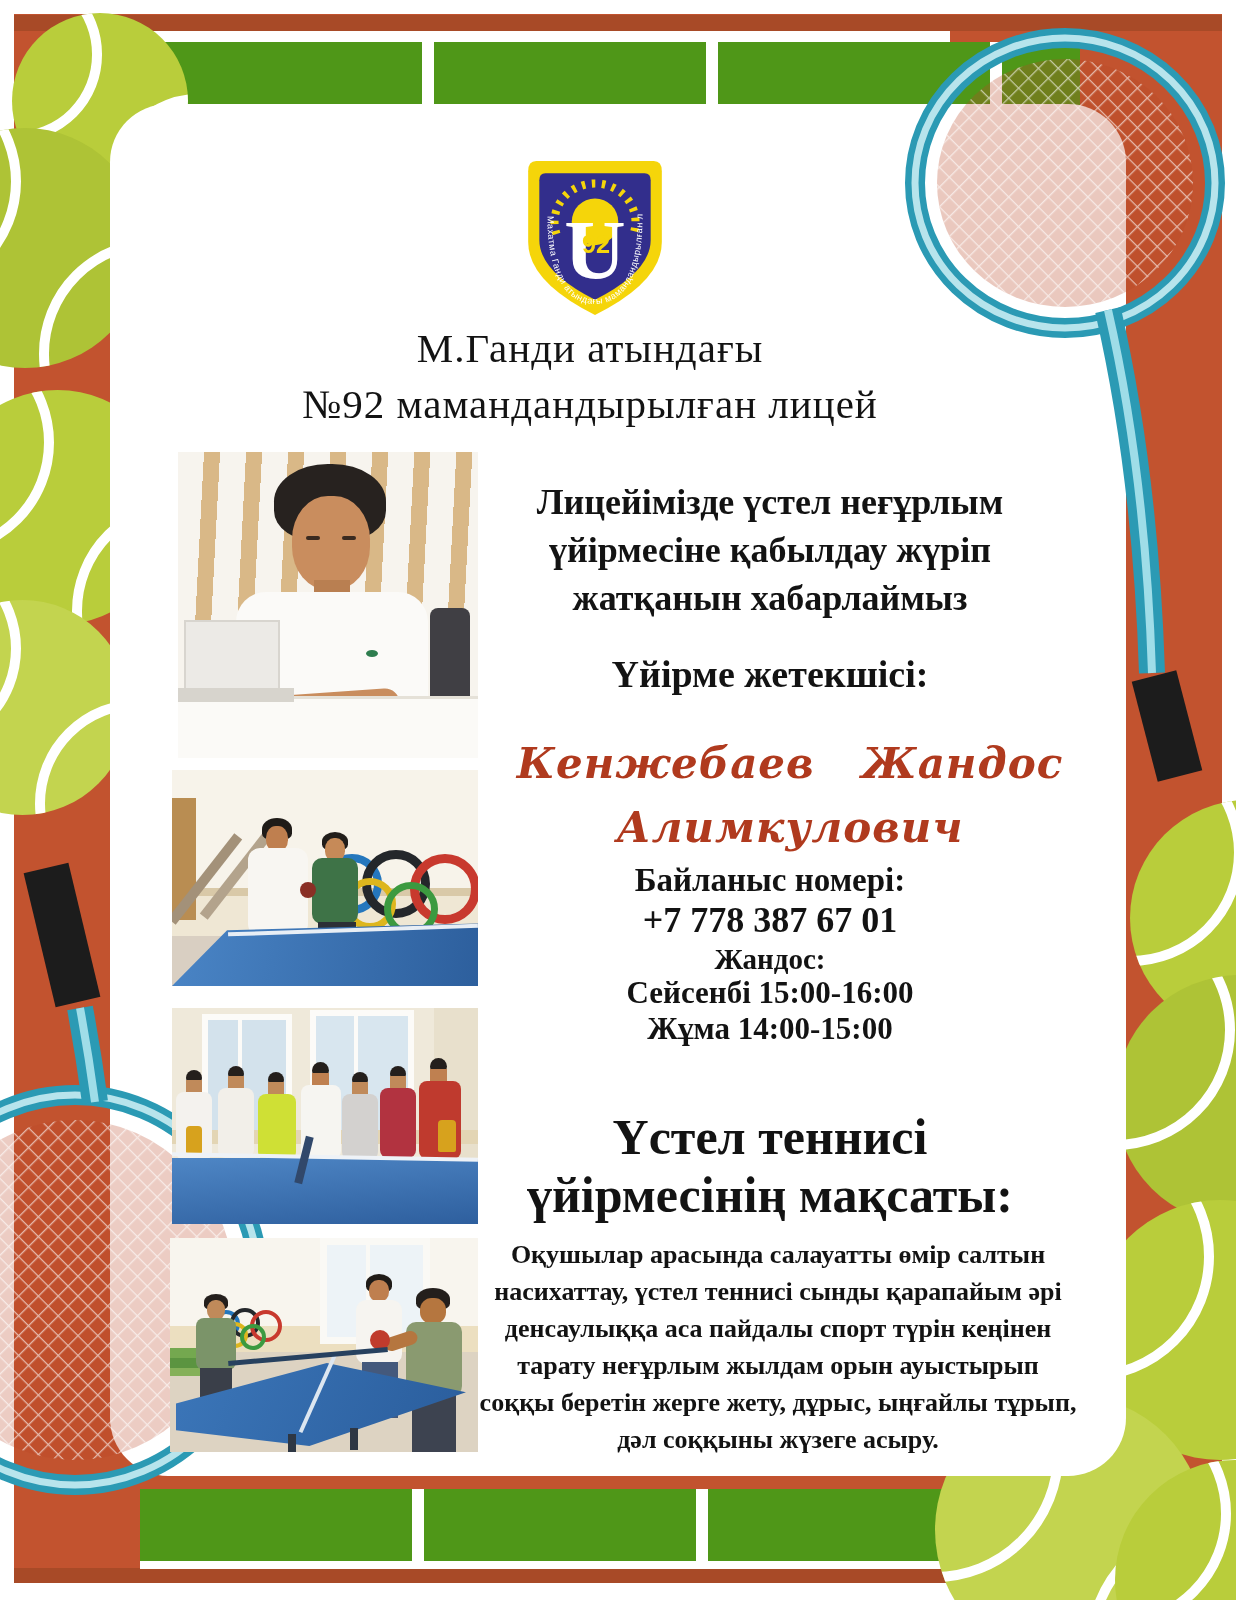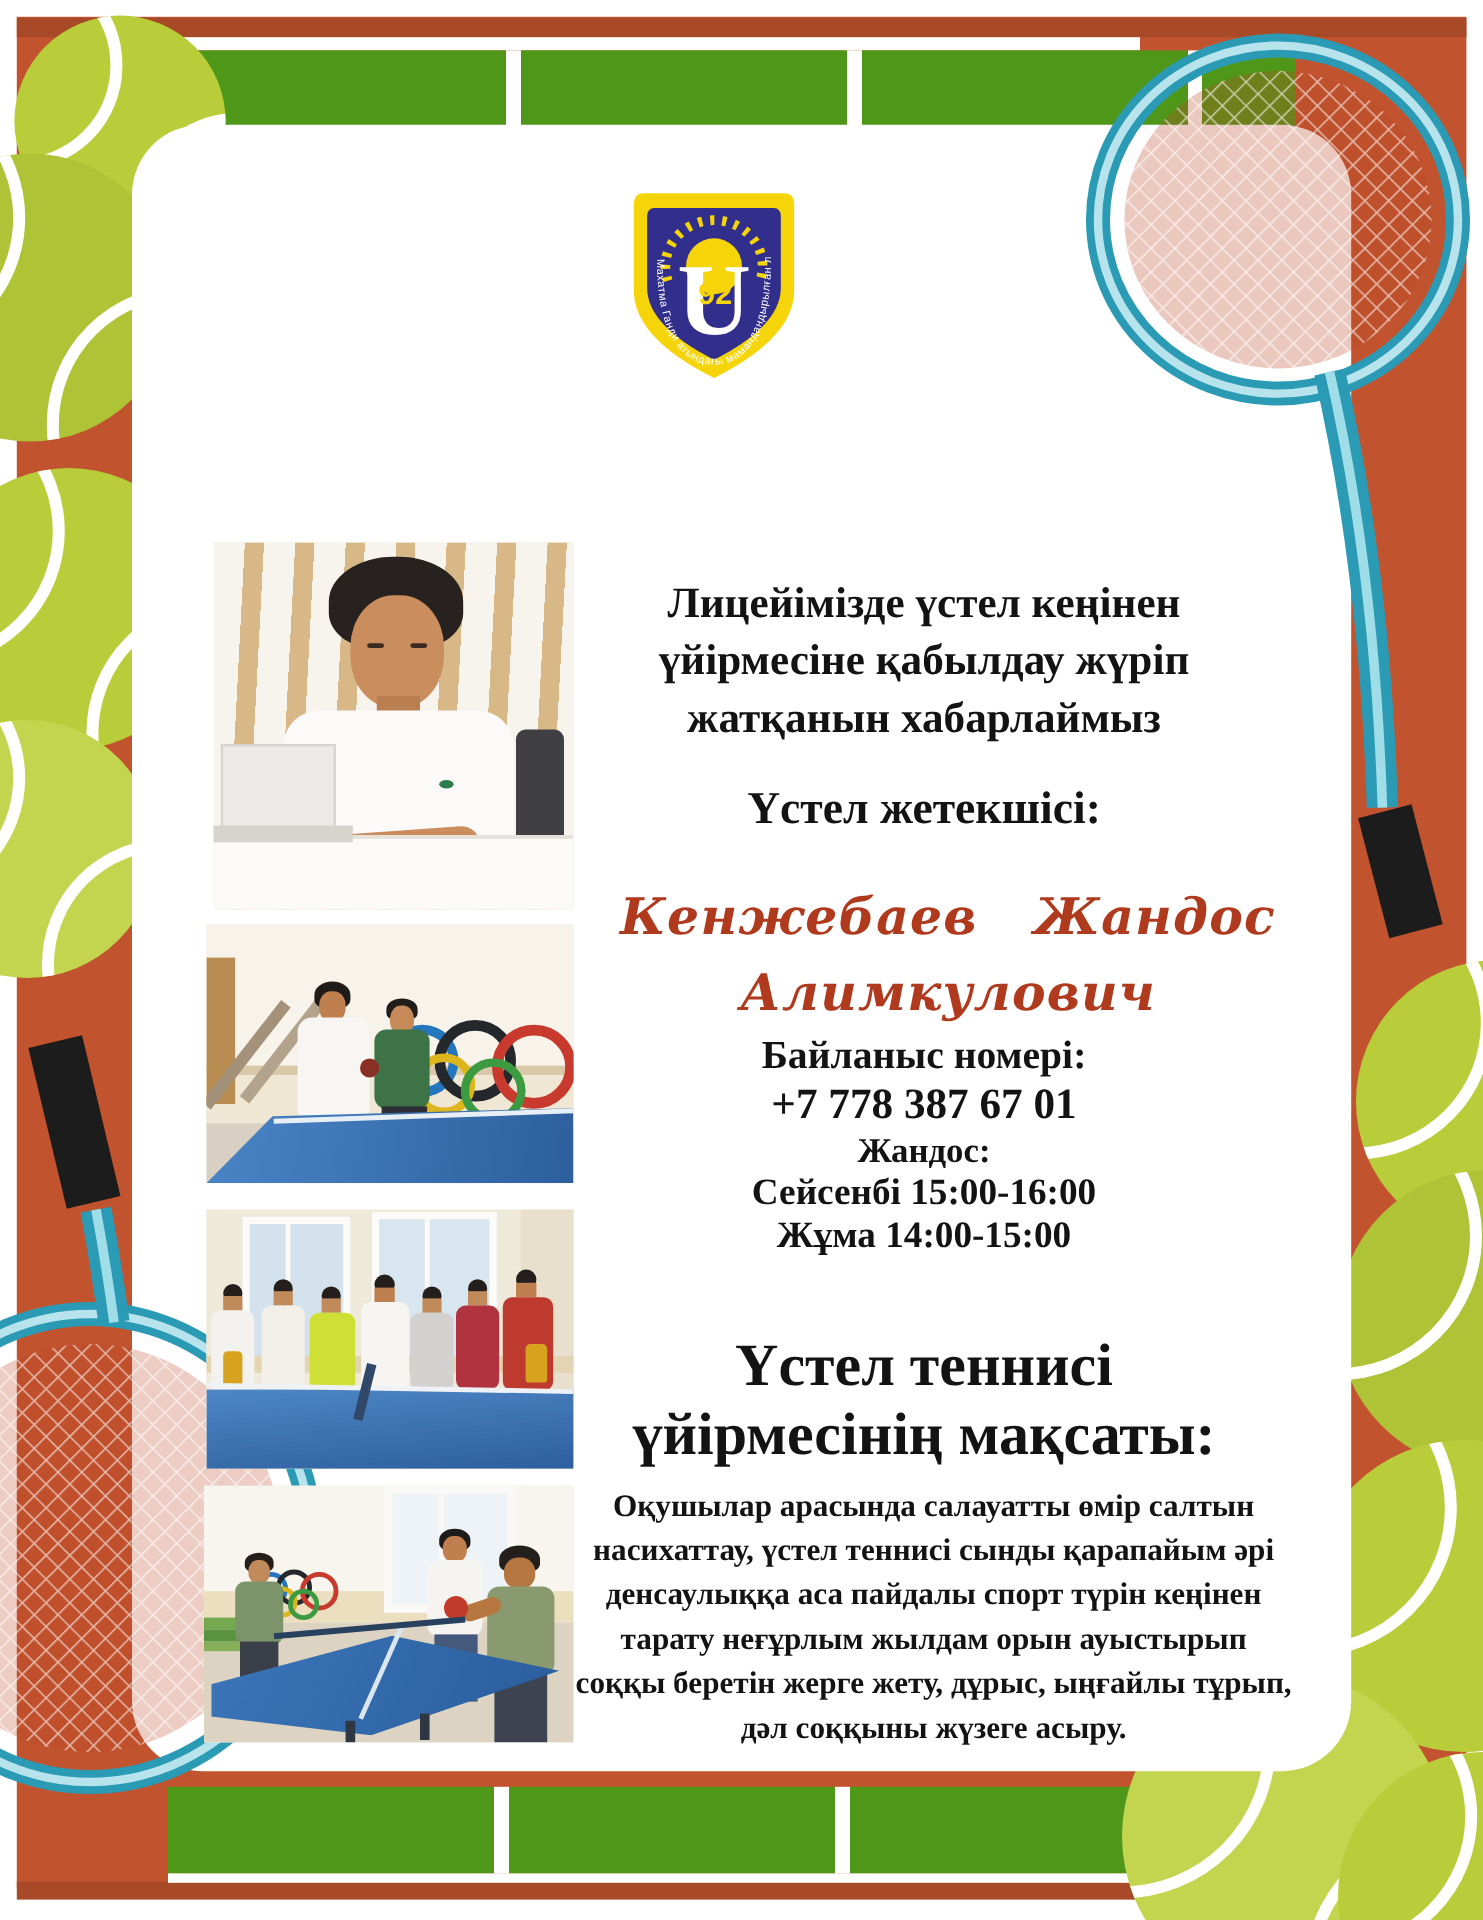--- a/index.html
+++ b/index.html
@@ -119,20 +119,24 @@
     <path d="M42 84 A40 38 0 1 1 118 84" fill="none" stroke="#f5d50a" stroke-width="8" stroke-dasharray="3.5 6.5"></path>
     <circle cx="80" cy="72" r="23" fill="#f5d50a"></circle>
     <text x="80" y="128" text-anchor="middle" font-family="Liberation Serif, serif" font-weight="bold" font-size="84" fill="#ffffff">U</text>
     <text x="81" y="103" text-anchor="middle" font-family="Liberation Sans, sans-serif" font-weight="bold" font-size="25" fill="#f5d50a">92</text>
     <path id="ringTextPath" d="M33 66 C33 136 58 153 80 153 C102 153 127 136 127 66" fill="none"></path>
     <text font-size="9" fill="#ffffff" font-family="Liberation Sans, sans-serif" letter-spacing="0.5">
       <textPath href="#ringTextPath">Махатма Ганди атындағы мамандандырылған лицей</textPath>
     </text>
   </svg>
 
+  <div class="txt school-title">
+    <div>М.Ганди атындағы</div>
+    <div>№92 мамандандырылған лицей</div>
+  </div>
 
   <div class="photo photo1">
     <div class="abs" style="left:0;top:0;width:300px;height:306px;background:repeating-linear-gradient(93deg,#f7f4ee 0 26px,#d9b887 26px 42px);"></div>
     <div class="abs" style="left:252px;top:156px;width:40px;height:110px;background:#403f44;border-radius:8px;"></div>
     <div class="abs" style="left:96px;top:12px;width:112px;height:78px;background:#27221f;border-radius:48% 48% 40% 40%;"></div>
     <div class="abs" style="left:114px;top:44px;width:78px;height:94px;background:#c98d5e;border-radius:46%;"></div>
     <div class="abs" style="left:128px;top:84px;width:14px;height:4px;background:#3a2a20;border-radius:2px;"></div>
     <div class="abs" style="left:164px;top:84px;width:14px;height:4px;background:#3a2a20;border-radius:2px;"></div>
     <div class="abs" style="left:136px;top:128px;width:36px;height:20px;background:#b97f51;"></div>
     <div class="abs" style="left:58px;top:140px;width:192px;height:132px;background:#fbfaf8;border-radius:30px 30px 10px 10px;"></div>
@@ -236,23 +240,23 @@
     <div class="abs" style="left:214px;top:96px;width:34px;height:14px;background:#b5763f;border-radius:7px;transform:rotate(-18deg);"></div>
     <div class="abs" style="left:200px;top:92px;width:20px;height:20px;background:#c03b2c;border-radius:50%;"></div>
     <div class="abs" style="left:242px;top:156px;width:44px;height:58px;background:#3d4350;"></div>
     <div class="abs" style="left:6px;top:96px;width:290px;height:112px;background:linear-gradient(115deg,#3c77ba,#2a5d9c);clip-path:polygon(0 62%,52% 26%,100% 52%,46% 100%,0 86%);"></div>
     <div class="abs" style="left:146px;top:112px;width:4px;height:86px;background:#dce6f0;transform:rotate(24deg);"></div>
     <div class="abs" style="left:58px;top:116px;width:160px;height:5px;background:#27415f;transform:rotate(-5deg);"></div>
     <div class="abs" style="left:118px;top:196px;width:8px;height:18px;background:#2e3744;"></div>
     <div class="abs" style="left:180px;top:190px;width:8px;height:22px;background:#2e3744;"></div>
   </div>
 
-  <div class="txt announce">Лицейімізде үстел кеңінен үйірмесіне қабылдау жүріп жатқанын хабарлаймыз</div>
-
-  <div class="txt leader-h">Үстел жетекшісі:</div>
+  <div class="txt announce">Лицейімізде үстел неғұрлым үйірмесіне қабылдау жүріп жатқанын хабарлаймыз</div>
+
+  <div class="txt leader-h">Үйірме жетекшісі:</div>
 
   <div class="txt leader-name">
     <div>Кенжебаев&nbsp;&nbsp;&nbsp;Жандос</div>
     <div>Алимкулович</div>
   </div>
 
   <div class="txt contact-label">Байланыс номері:</div>
   <div class="txt phone">+7 778 387 67 01</div>
 
   <div class="txt sched-h">Жандос:</div>

